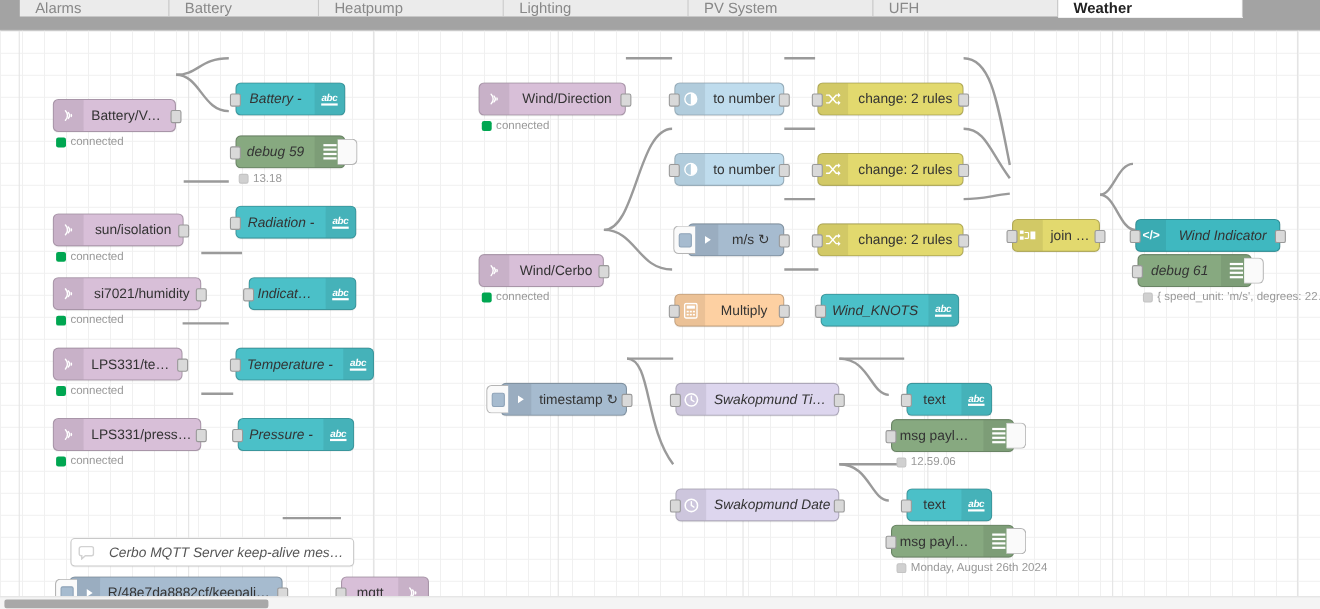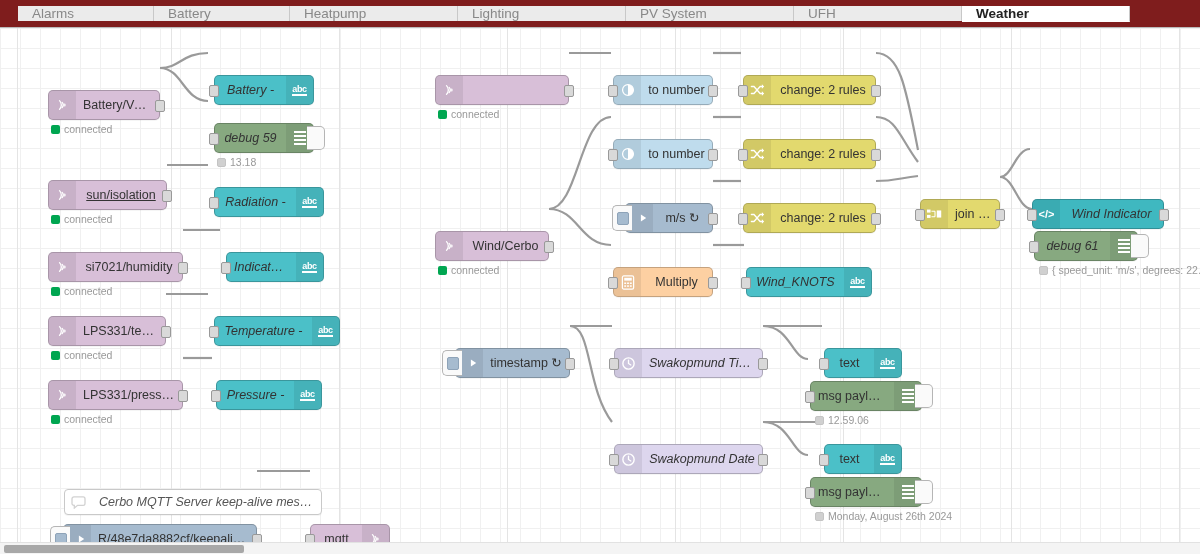--- a/index.html
+++ b/index.html
@@ -7,24 +7,24 @@
   body {
     font-family: "Liberation Sans", sans-serif;
     background:#fff;
     font-size:13px;
     color:#333;
   }
 
   
   #tabbar {
     position:absolute; top:0; left:0; width:1200px; height:28px;
-    background:#7f1d1d;
+    background:#a3a3a3;
     border-bottom:1px solid #bbb;
     display:flex;
-    align-items:center;
+    align-items:flex-start;
   }
   #tabbar .leftpad { width:18px; background:#fff; border-right:1px solid #ccc; }
   .tab {
     position:relative;
     min-width:136px;
     padding:0 14px;
     display:flex; align-items:center;
     background:#ebebeb;
     border-right:1px solid #c8c8c8;
     color:#888;
@@ -83,21 +83,21 @@
 
   
   .ic {
     width:27px; height:28px;
     display:flex; align-items:center; justify-content:center;
     flex:0 0 27px;
     background:rgba(0,0,0,0.07);
     color:#fff;
   }
   .ic.left  { border-radius:4px 0 0 4px; }
-  .ic.right { border-radius:0 4px 4px 0; }
+  .ic.right { border-radius:0 4px 4px 0;font-style:italic; }
   .ic svg { display:block; }
 
   
   .port {
     position:absolute; top:9px;
     width:10px; height:12px;
     background:#d9d9d9;
     border:1px solid #999;
     border-radius:2px;
   }
@@ -306,21 +306,21 @@
           <u></u>
         </span>
       </div>
     <div class="dbgbtn"></div>
     <div class="status">
       <span class="dot grey"></span>
       <span>13.18</span>
     </div>
   </div>
 
-  <div class="node n-mqtt" style="left:48px; top:116px; width:119px;text-decoration:underline;">
+  <div class="node n-mqtt" style="left:48px; top:130px; width:119px;">
     <div class="ic left">
       <svg width="14" height="14" viewBox="0 0 16 16">
           <g fill="none" stroke="#fff" stroke-width="1.5" stroke-linecap="round">
             <path d="M4 3a7 7 0 0 1 0 10"></path>
             <path d="M7 5a4.5 4.5 0 0 1 0 6"></path>
             <path d="M10 7a2 2 0 0 1 0 2"></path>
           </g>
         </svg>
     </div>
     <div class="lbl center">sun/isolation</div>
@@ -460,20 +460,21 @@
   <div class="node n-mqtt" style="left:435px; top:11px; width:134px;">
     <div class="ic left">
       <svg width="14" height="14" viewBox="0 0 16 16">
           <g fill="none" stroke="#fff" stroke-width="1.5" stroke-linecap="round">
             <path d="M4 3a7 7 0 0 1 0 10"></path>
             <path d="M7 5a4.5 4.5 0 0 1 0 6"></path>
             <path d="M10 7a2 2 0 0 1 0 2"></path>
           </g>
         </svg>
     </div>
+    <div class="lbl center">Wind/Direction</div>
     <div class="port out"></div>
     <div class="status">
       <span class="dot green"></span>
       <span>connected</span>
     </div>
   </div>
 
   <div class="node n-number" style="left:613px; top:11px; width:100px;">
     <div class="port in"></div>
     <div class="ic left">

